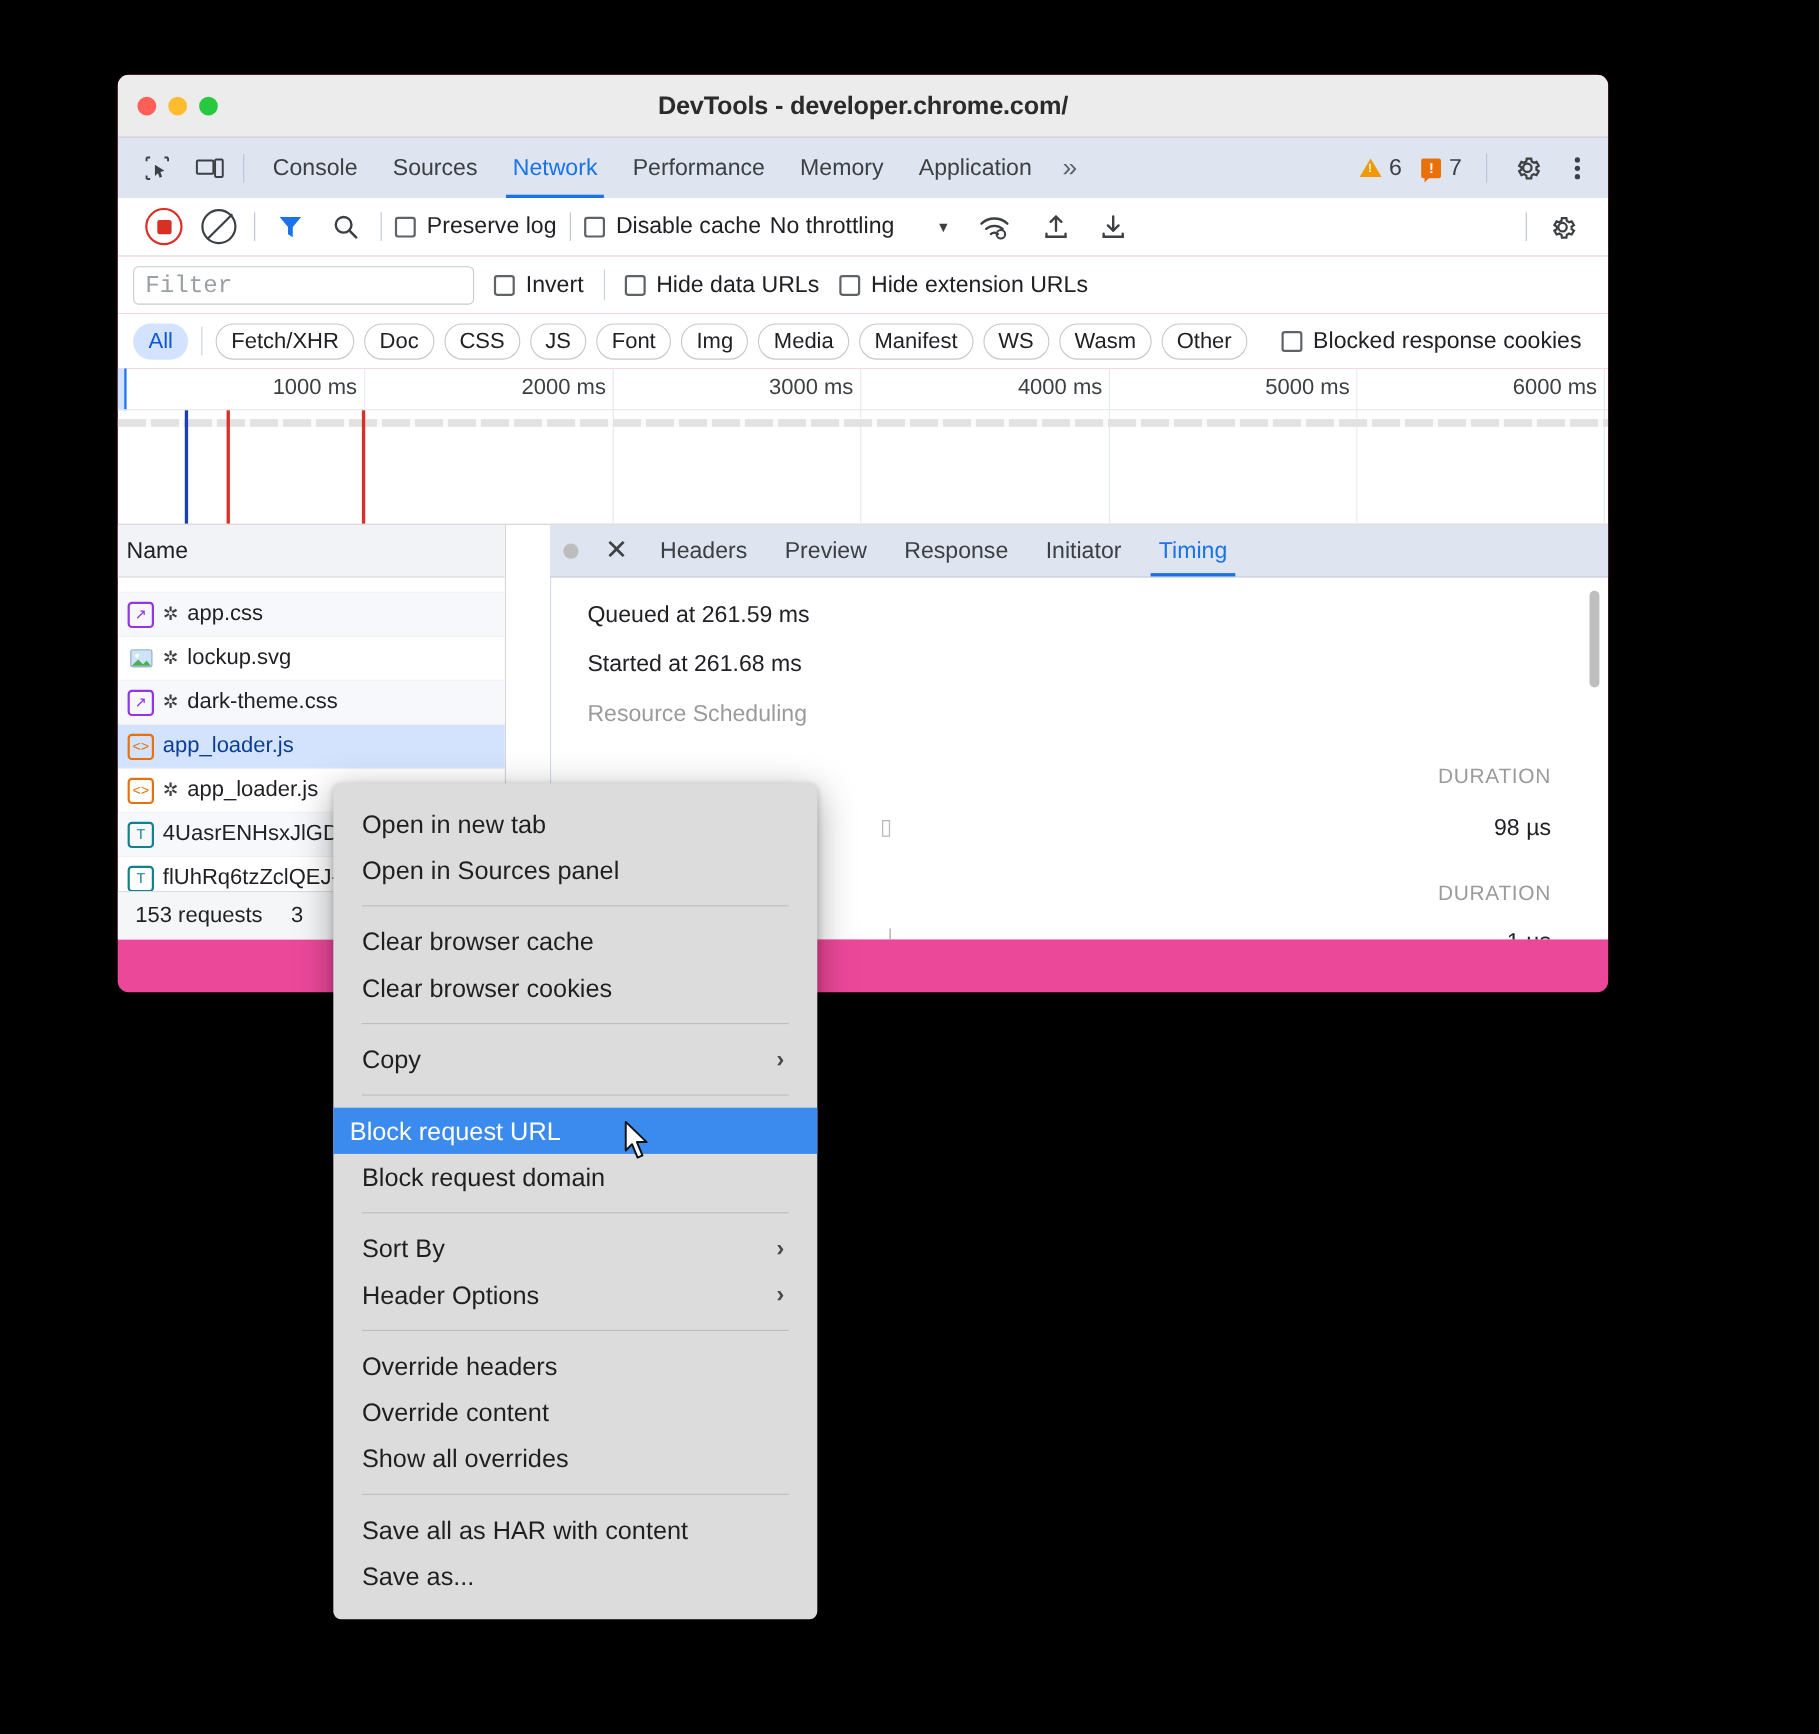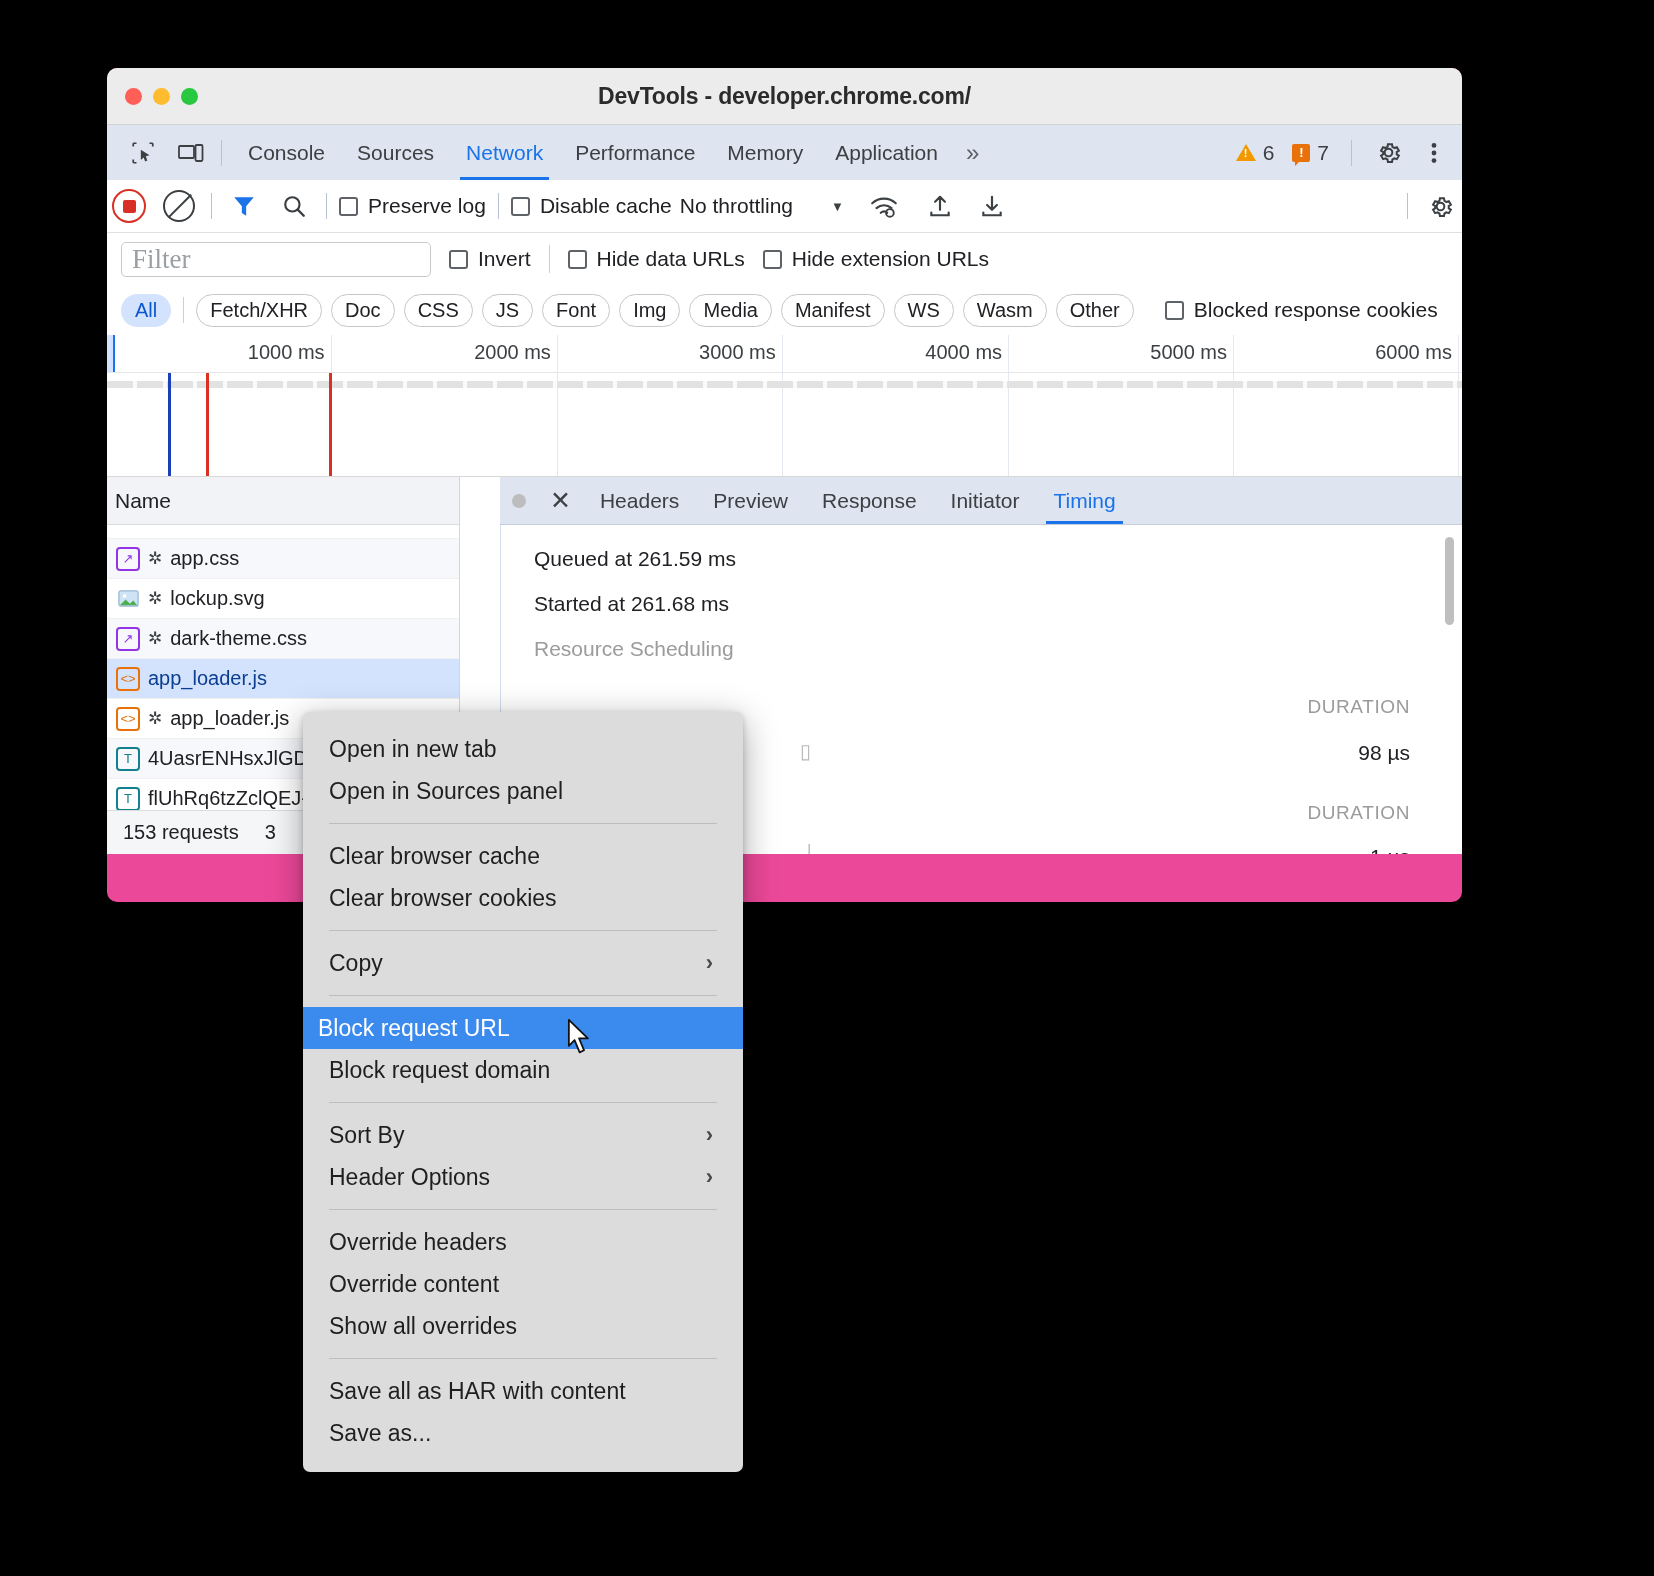--- a/index.html
+++ b/index.html
@@ -90,21 +90,21 @@
   }
   .err-box::after {
     content:""; position:absolute; bottom:-4px; left:3px;
     border-left: 5px solid #e8710a; border-bottom: 5px solid transparent;
   }
 
   
   .net-toolbar {
     height: 53px; background: #fff;
     border-bottom: 1px solid #e0e0e0;
-    display: flex; align-items: center; padding: 0 2px; gap: 2px;
+    display: flex; align-items: center; padding: 0 22px; gap: 2px;
   }
   .record-btn { width: 34px; height: 34px; border-radius: 50%; border: 2.5px solid #d93025; display:flex; align-items:center; justify-content:center; cursor:pointer;}
   .record-sq { width: 13px; height: 13px; background: #d93025; border-radius: 2px;}
   .clear-btn { width: 32px; height: 32px; border-radius: 50%; border: 2.2px solid #3c4043; position: relative; cursor:pointer;}
   .clear-btn::after { content:""; position:absolute; left:-1px; top:13px; width:32px; height:2.3px; background:#3c4043; transform: rotate(-45deg);}
   .chk {
     width: 19px; height: 19px; border: 2px solid #5f6368; border-radius: 3px;
     flex: 0 0 auto; background: #fff; cursor: pointer;
   }
   .chk-label { display: flex; align-items: center; gap: 10px; font-size: 21px; color: #202124; cursor: pointer; white-space: nowrap;}
@@ -113,22 +113,22 @@
   .tb-spacer { flex: 1; }
 
   
   .filter-bar {
     height: 52px; display: flex; align-items: center; padding: 0 14px; gap: 18px;
     background: #fff;
   }
   .filter-input {
     width: 310px; height: 35px;
     border: 1px solid #c9c9c9; border-radius: 5px;
-    padding: 0 10px; font-size: 27px; color: #202124;
-    font-family: Liberation Serif, serif;
+    padding: 0 10px; font-size: 22px; color: #202124;
+    font-family: Liberation Mono, monospace;
     background: #fff; outline: none;
   }
   .filter-input::placeholder { color: #9aa0a6; }
   .sep-v { width:1px; height:28px; background:#c6d0e5; }
 
   
   .chips-row { height: 50px; display:flex; align-items:center; padding:0 14px; gap:9px; background:#fff;}
   .chip {
     height: 33px; padding: 0 13px;
     border: 1px solid #c7c7c7; border-radius: 17px;

